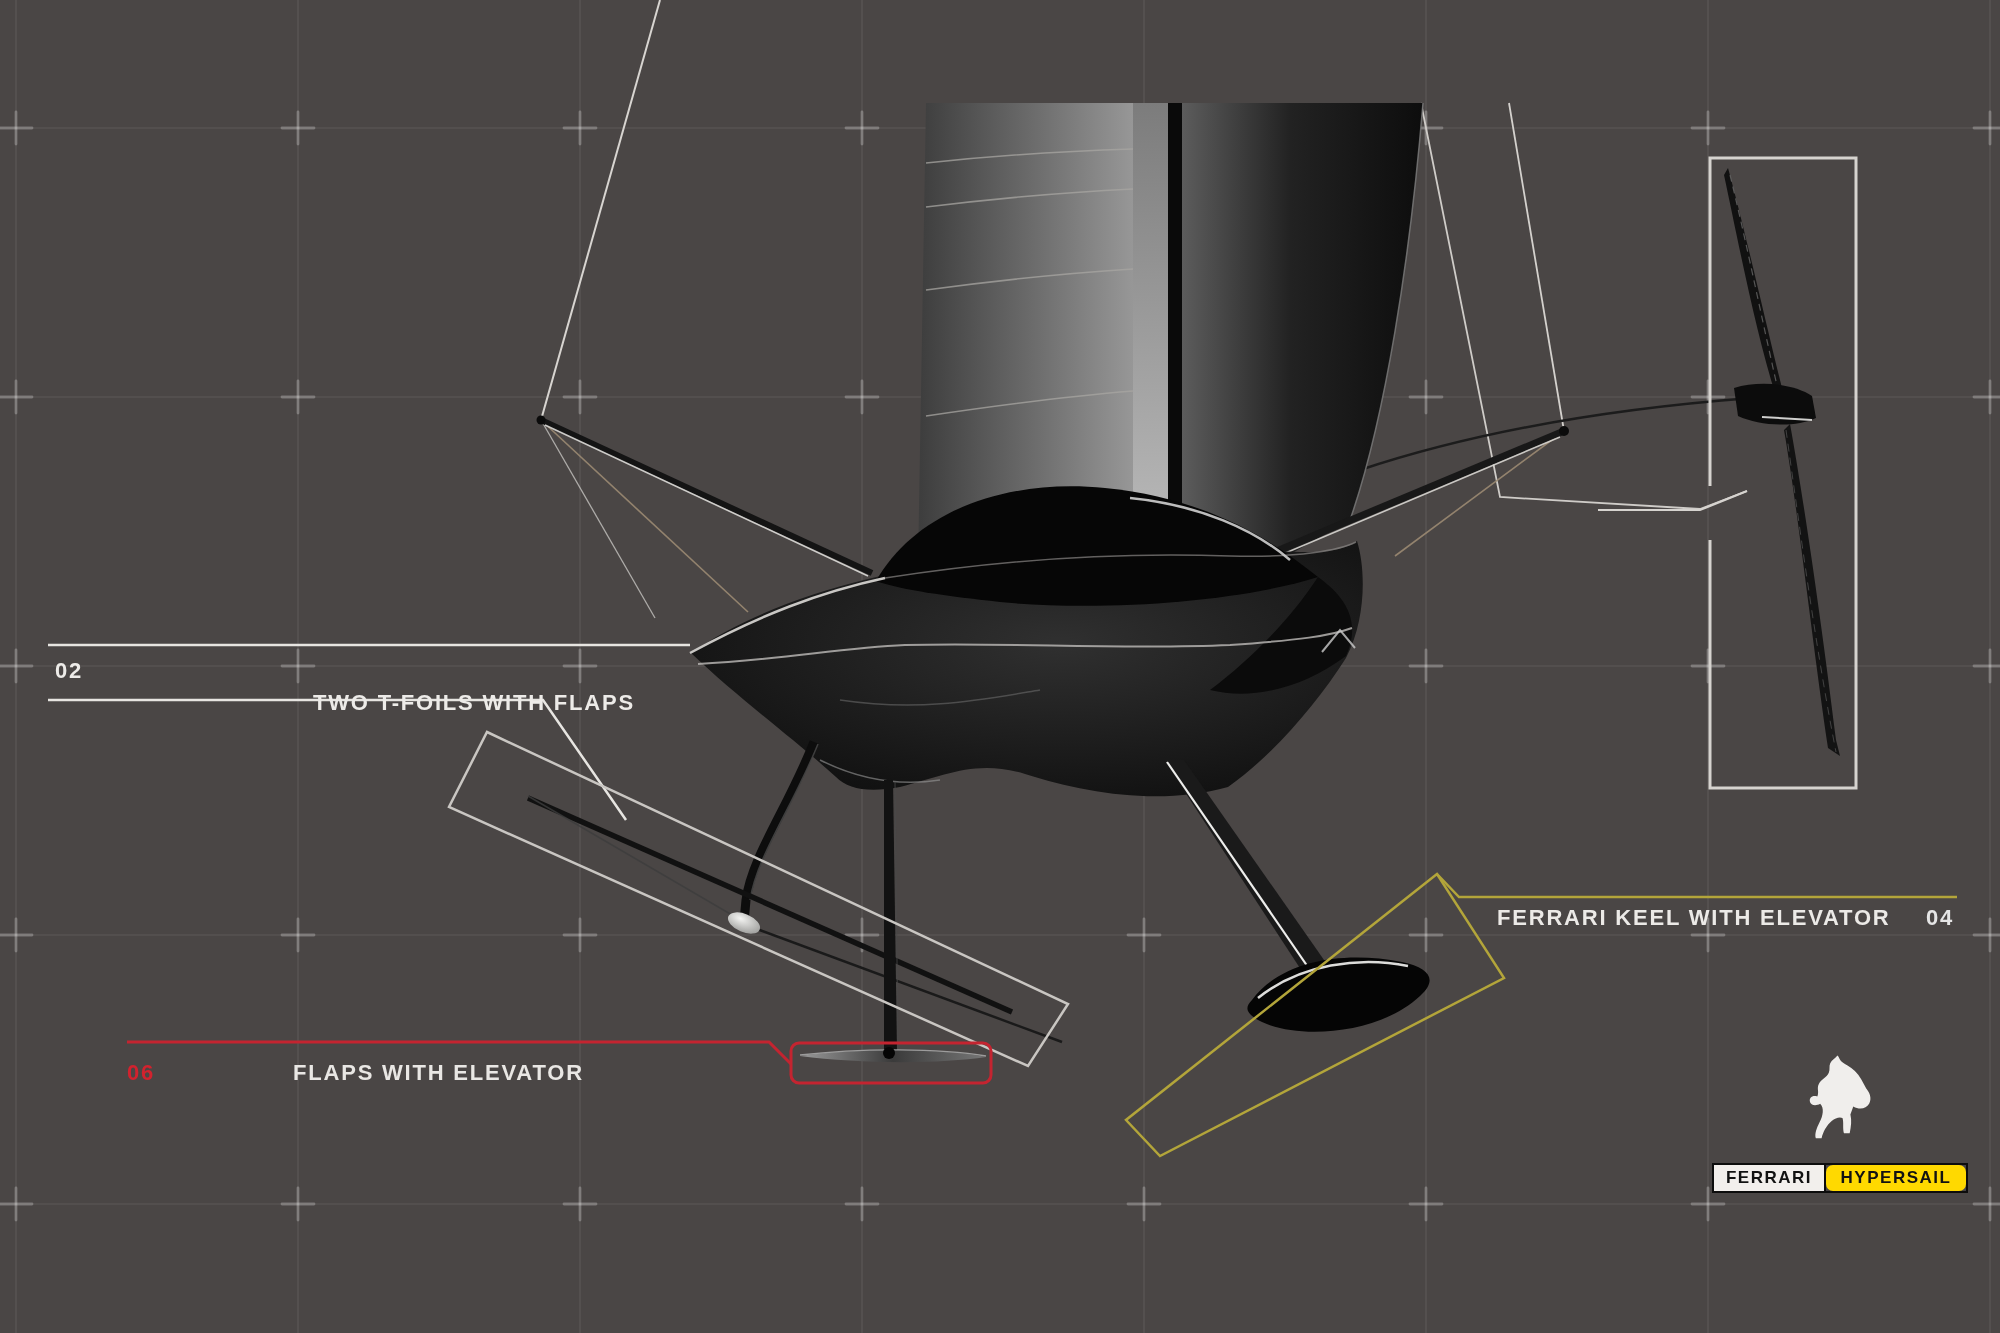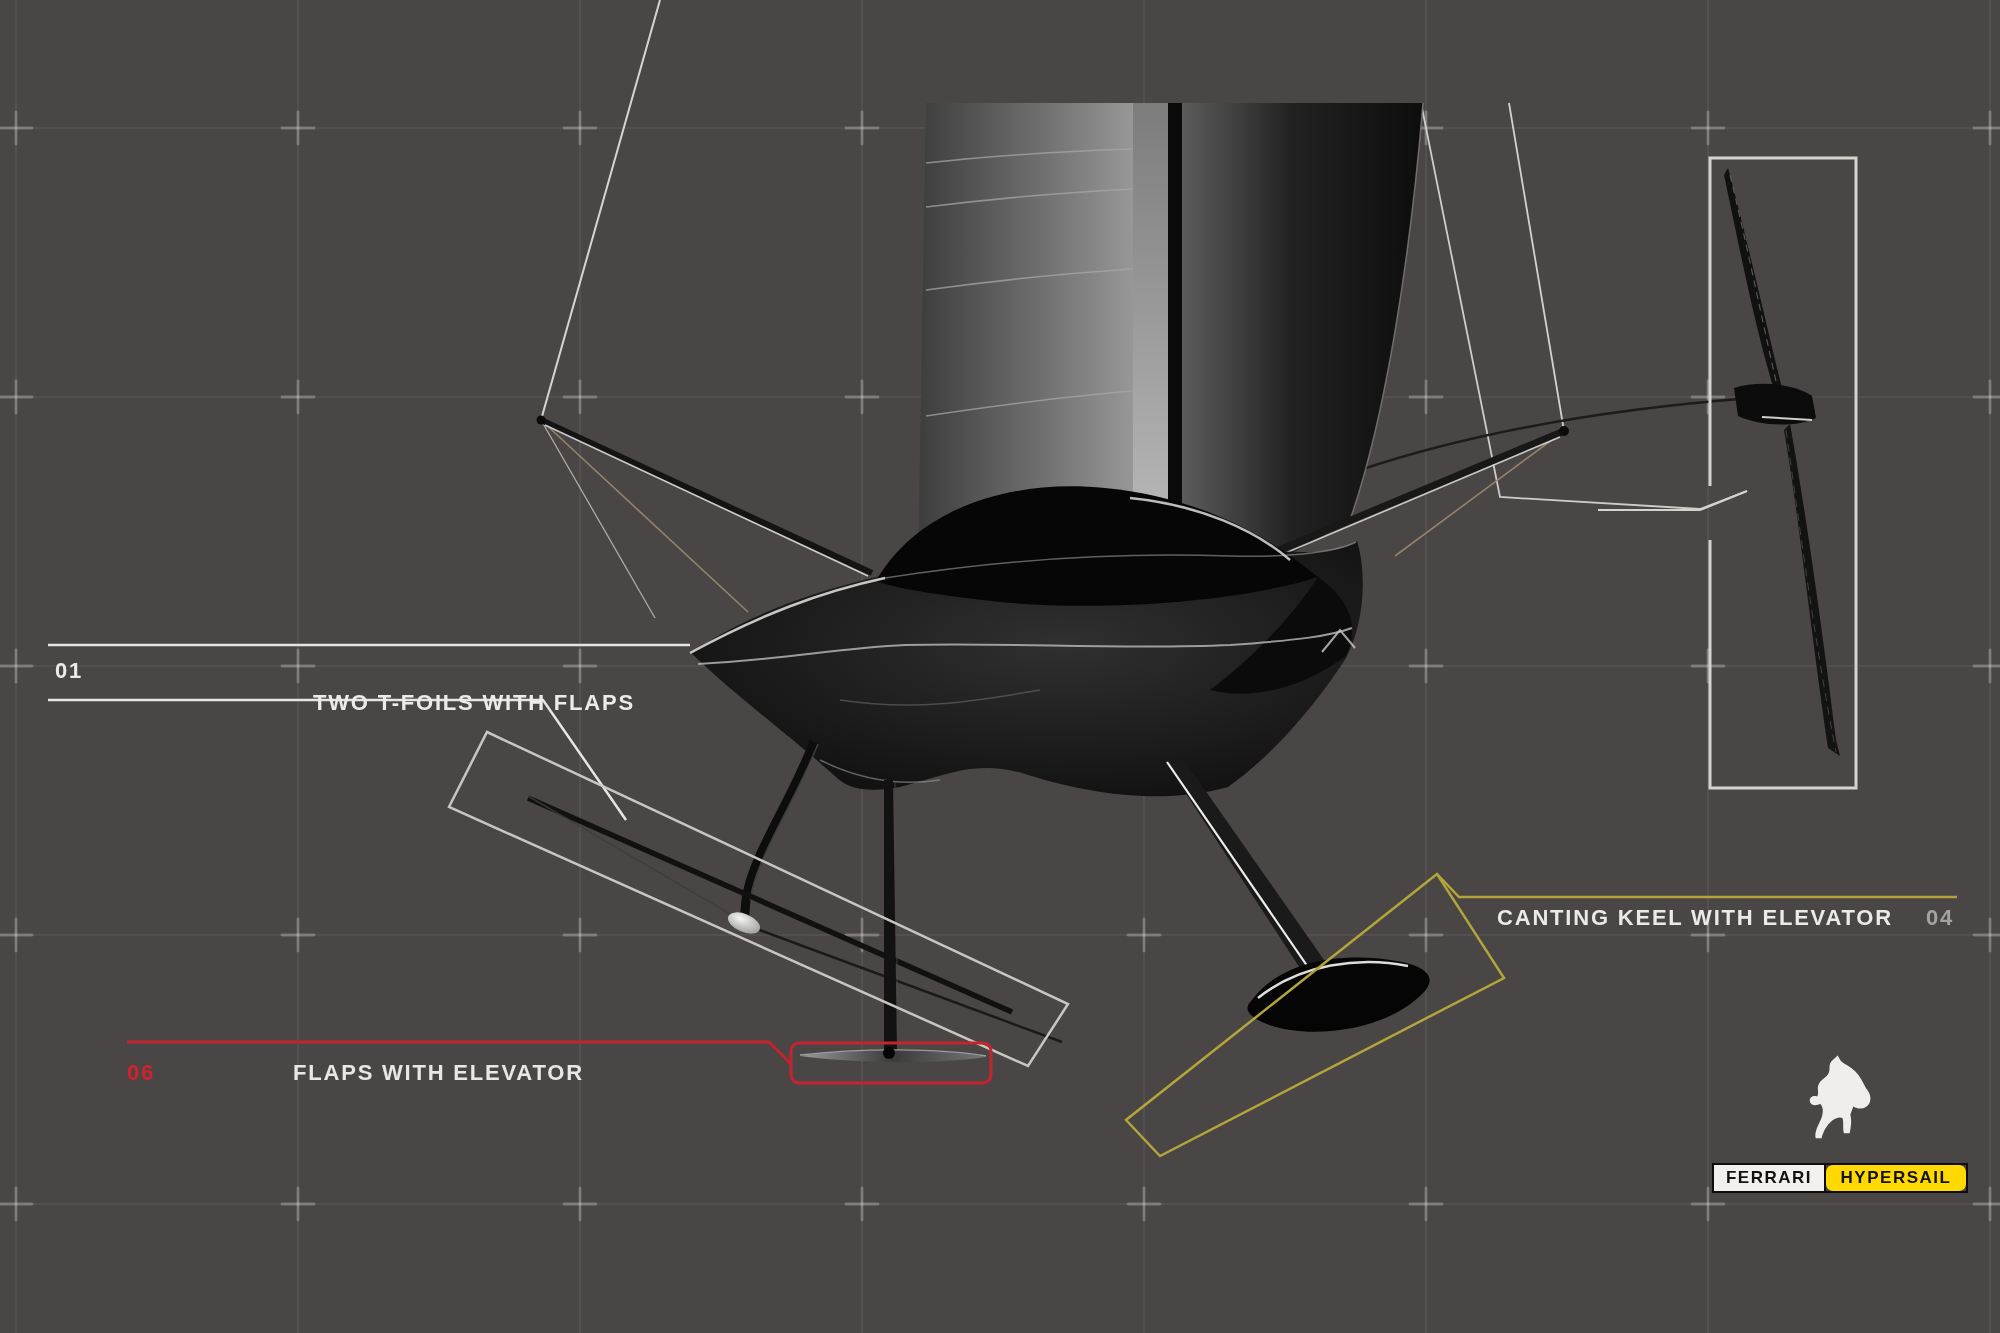--- a/index.html
+++ b/index.html
@@ -13,21 +13,21 @@
   .title{
     left:42px;top:100px;font-size:76px;line-height:1.08;letter-spacing:1px;
     color:#f5f3f1;
   }
   .lbl{font-size:22px;letter-spacing:1.8px;}
   .num05{left:55px;top:658px;color:#edebe8;}
   .lbl05{left:313px;top:658px;color:#edebe8;margin-top:32px;}
   .num06{left:127px;top:1060px;color:#d2222e;}
   .lbl06{left:293px;top:1060px;color:#e9e7e4;}
   .lbl04{left:1497px;top:905px;color:#eceae7;}
-  .num04{left:1926px;top:905px;color:#a3a3a3;}
+  .num04{left:1926px;top:905px;color:#e5e5e5;}
   .badge{
     position:absolute;left:1712px;top:1163px;width:256px;height:30px;
     display:flex;border:2px solid #0d0d0d;box-sizing:border-box;justify-content:flex-end;
   }
   .badge-cell{
     display:flex;align-items:center;justify-content:center;
     font-weight:bold;font-size:17px;letter-spacing:1.5px;color:#121212;
     height:100%;
   }
   .badge-ferrari{width:44%;background:#f2efec;border-right:2px solid #0d0d0d;}
@@ -277,26 +277,26 @@
       <path fill="#f0eeec" d="M52,2 C49,6 44,8 42,13 C40,17 42,22 40,26
         C37,33 29,35 26,42 C23,48 27,53 24,59 C17,57 12,61 14,67 C16,72 23,72 28,69
         C34,75 32,86 27,95 C23,103 20,111 22,117 L30,117 C32,108 37,99 44,93
         C49,89 55,87 59,89 C61,95 59,103 61,110 L69,110 C71,101 72,92 70,84
         L74,73 C83,78 92,76 96,69 C100,62 97,54 92,48 L85,35 C80,26 73,20 66,16
         C61,13 57,11 55,7 C54,4 53,3 52,2 Z"></path>
     </g>
   </svg>
 
 
-  <div class="txt lbl num05">01</div>
+  <div class="txt lbl num05">02</div>
   <div class="txt lbl lbl05">TWO T-FOILS WITH FLAPS</div>
 
   <div class="txt lbl num06">06</div>
   <div class="txt lbl lbl06">FLAPS WITH ELEVATOR</div>
 
-  <div class="txt lbl lbl04">CANTING KEEL WITH ELEVATOR</div>
+  <div class="txt lbl lbl04">FERRARI KEEL WITH ELEVATOR</div>
   <div class="txt lbl num04">04</div>
 
   <div class="badge">
     <div class="badge-cell badge-ferrari">FERRARI</div>
     <div class="badge-cell badge-hypersail">HYPERSAIL</div>
   </div>
 </div>
 
 </body></html>

